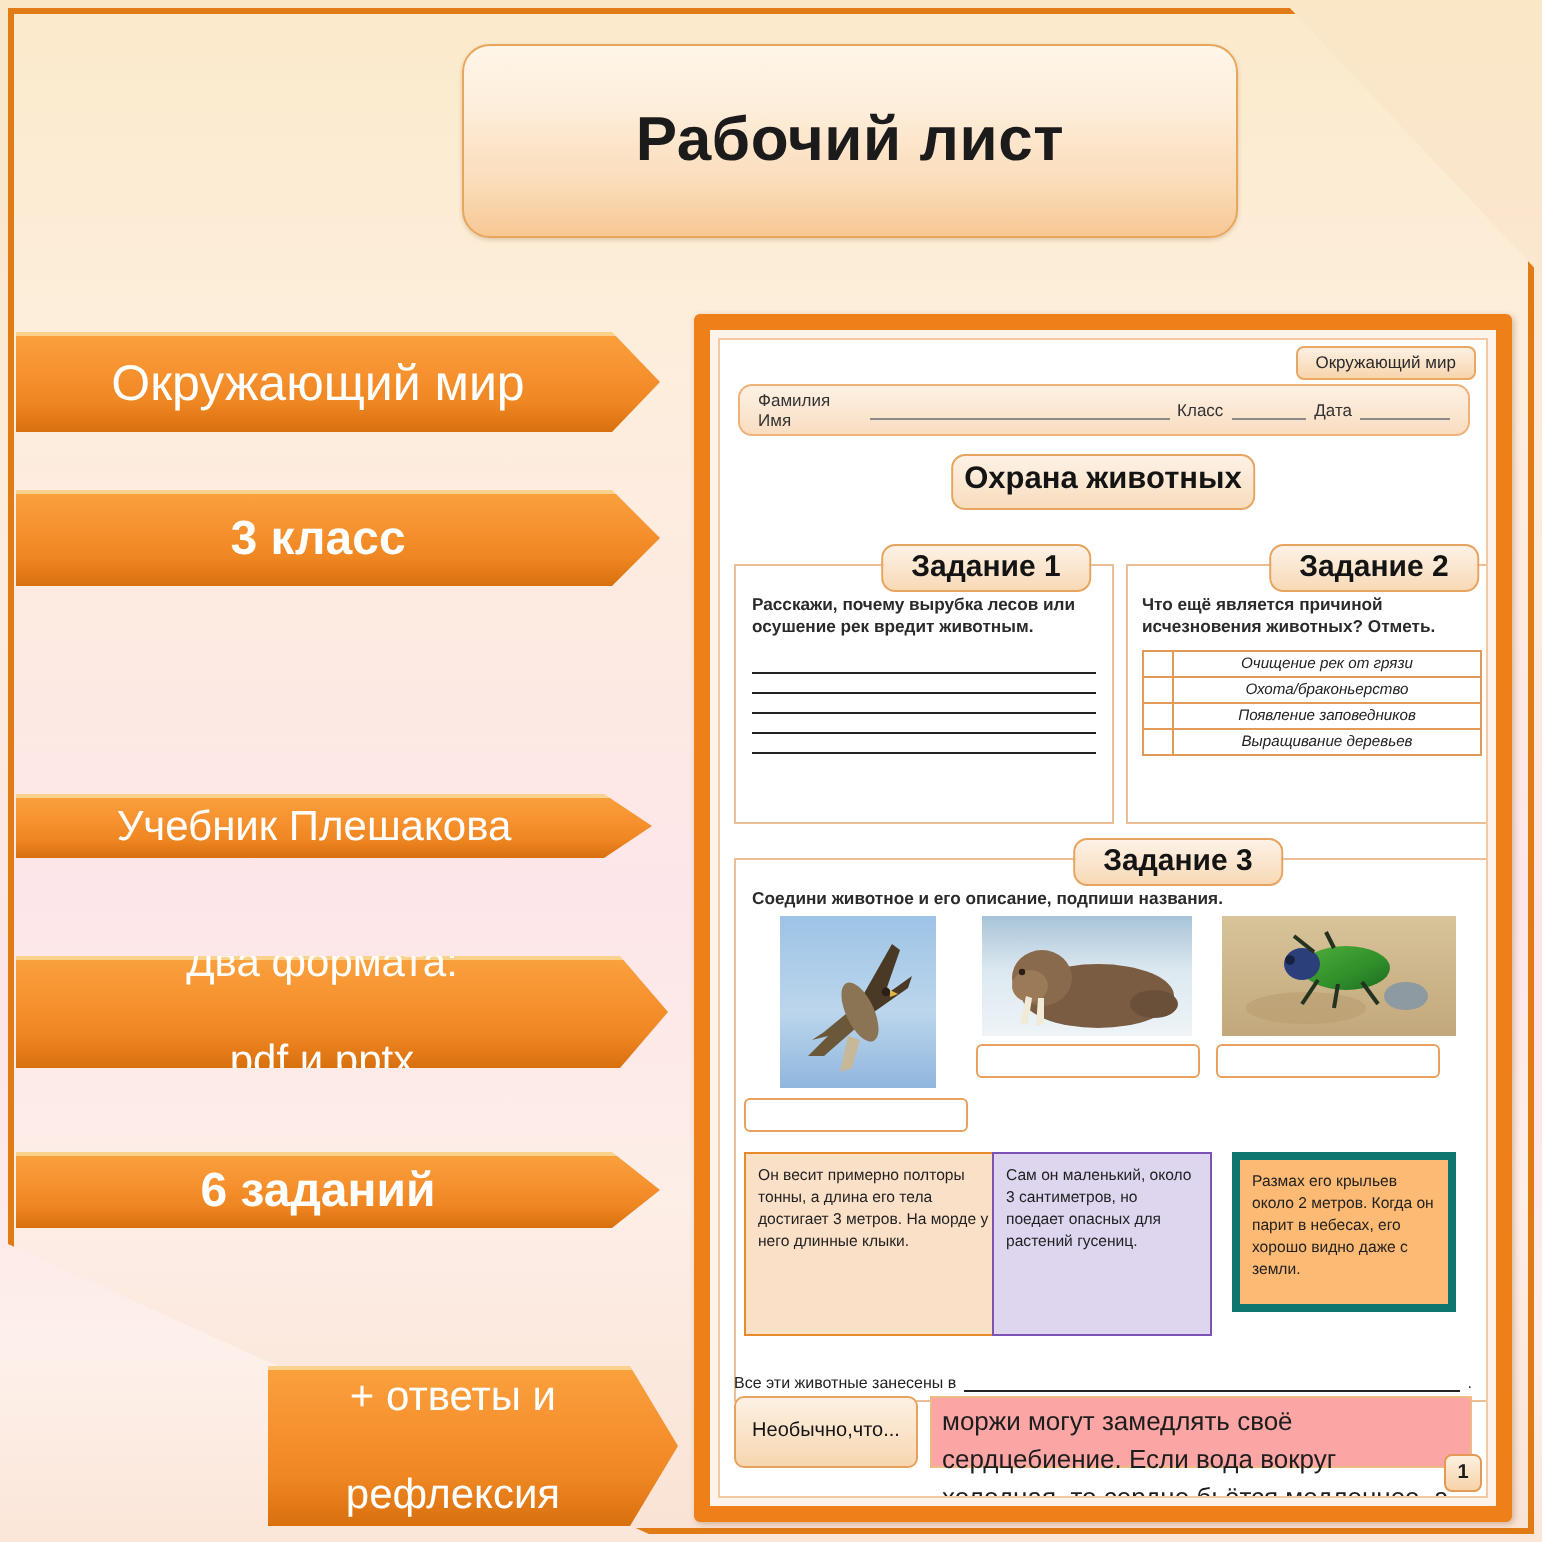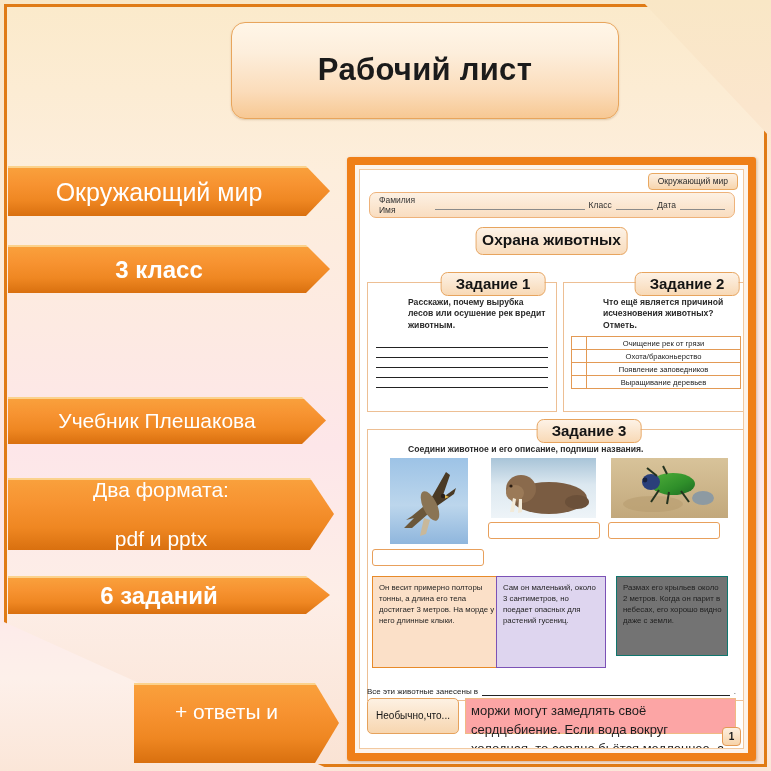--- a/index.html
+++ b/index.html
@@ -124,43 +124,43 @@
     background:#fff;
   }
   .task-chip{
     position:absolute; left:50%; transform:translateX(-50%); top:-11px;
     padding:2px 14px 3px;
     font-size:15px; font-weight:bold; color:#141414; white-space:nowrap;
     background:linear-gradient(to bottom,#fdf2e6,#f8d9b6);
     border:1px solid #e7a45e; border-radius:7px;margin-left:31px;
   }
   .task-q{
-    font-size:8.6px; font-weight:bold; color:#2a2a2a; line-height:1.32;margin-left:32px;
+    font-size:8.6px; font-weight:bold; color:#2a2a2a; line-height:1.32;
   }
   .ans-lines{ margin-top:7px; }
   .ans-lines i{ display:block; border-bottom:1.6px solid #222; height:10px; }
 
   .opt-table{ width:100%; border-collapse:collapse; margin-top:5px; }
   .opt-table td{ border:1px solid #e39a55; font-size:7.6px; color:#222;
-                 padding:1.5px 3px; text-align:center; }
+                 padding:1.5px 3px; text-align:center;font-style:italic; }
   .opt-table td.cb{ width:15px; }
 
   
   .photo{ position:absolute; border:0; }
   .ans-slot{
     position:absolute; background:#fff;
     border:1px solid #e8a05c; border-radius:3px;
   }
   .desc{
     position:absolute; font-size:7.8px; line-height:1.42; color:#1f1f1f;
     padding:5px 5px 4px 6px;
   }
   .desc.o{ background:#fbe0c8; border:1px solid #e78a2a; }
   .desc.p{ background:#ded5ef; border:1px solid #7c52b6; }
-  .desc.g{ background:#737373; border:1px solid #0f766e; }
+  .desc.g{ background:#fdba74; border:4px solid #0f766e; }
 
   .redbook{
     position:absolute; left:7px; bottom:52px; right:7px;
     font-size:8px; color:#222; display:flex; align-items:flex-end; gap:4px;
   }
   .redbook u{ flex:1; border-bottom:1.3px solid #222; height:9px; text-decoration:none; }
 
   .fact-wrap{
     position:absolute; left:7px; bottom:14px; right:7px; height:36px;
     display:flex; gap:6px;
@@ -199,38 +199,39 @@
 
   <div class="banner" style="left:8px; top:166px; width:322px; height:50px; font-size:25px;">
     <span>Окружающий мир</span>
   </div>
 
   <div class="banner bold" style="left:8px; top:245px; width:322px; height:48px; font-size:24px;">
     <span>3 класс</span>
   </div>
 
 
-  <div class="banner" style="left:8px; top:397px; width:318px; height:47px; font-size:21px;">
+  <div class="banner" style="left:8px; top:397px; width:318px; height:32px; font-size:21px;">
     <span>Учебник Плешакова</span>
   </div>
 
-  <div class="banner" style="left:8px; top:478px; width:326px; height:72px; font-size:21px;">
+  <div class="banner" style="left:8px; top:478px; width:326px; height:56px; font-size:21px;">
     <span>
       <span>Два формата:</span><br>
       <span>pdf и pptx</span>
     </span>
   </div>
 
   <div class="banner bold" style="left:8px; top:576px; width:322px; height:38px; font-size:24px;">
     <span>6 заданий</span>
   </div>
 
   <div class="banner" style="left:134px; top:683px; width:205px; height:80px; font-size:21px;">
     <span>
       <span>+ ответы и</span><br>
+      <span>рефлексия</span>
     </span>
   </div>
 
   <div id="ws-frame">
     <div id="ws-page">
 
       <div class="ws-tab">Окружающий мир</div>
 
       <div class="name-row">
         <span>Фамилия  Имя</span>

